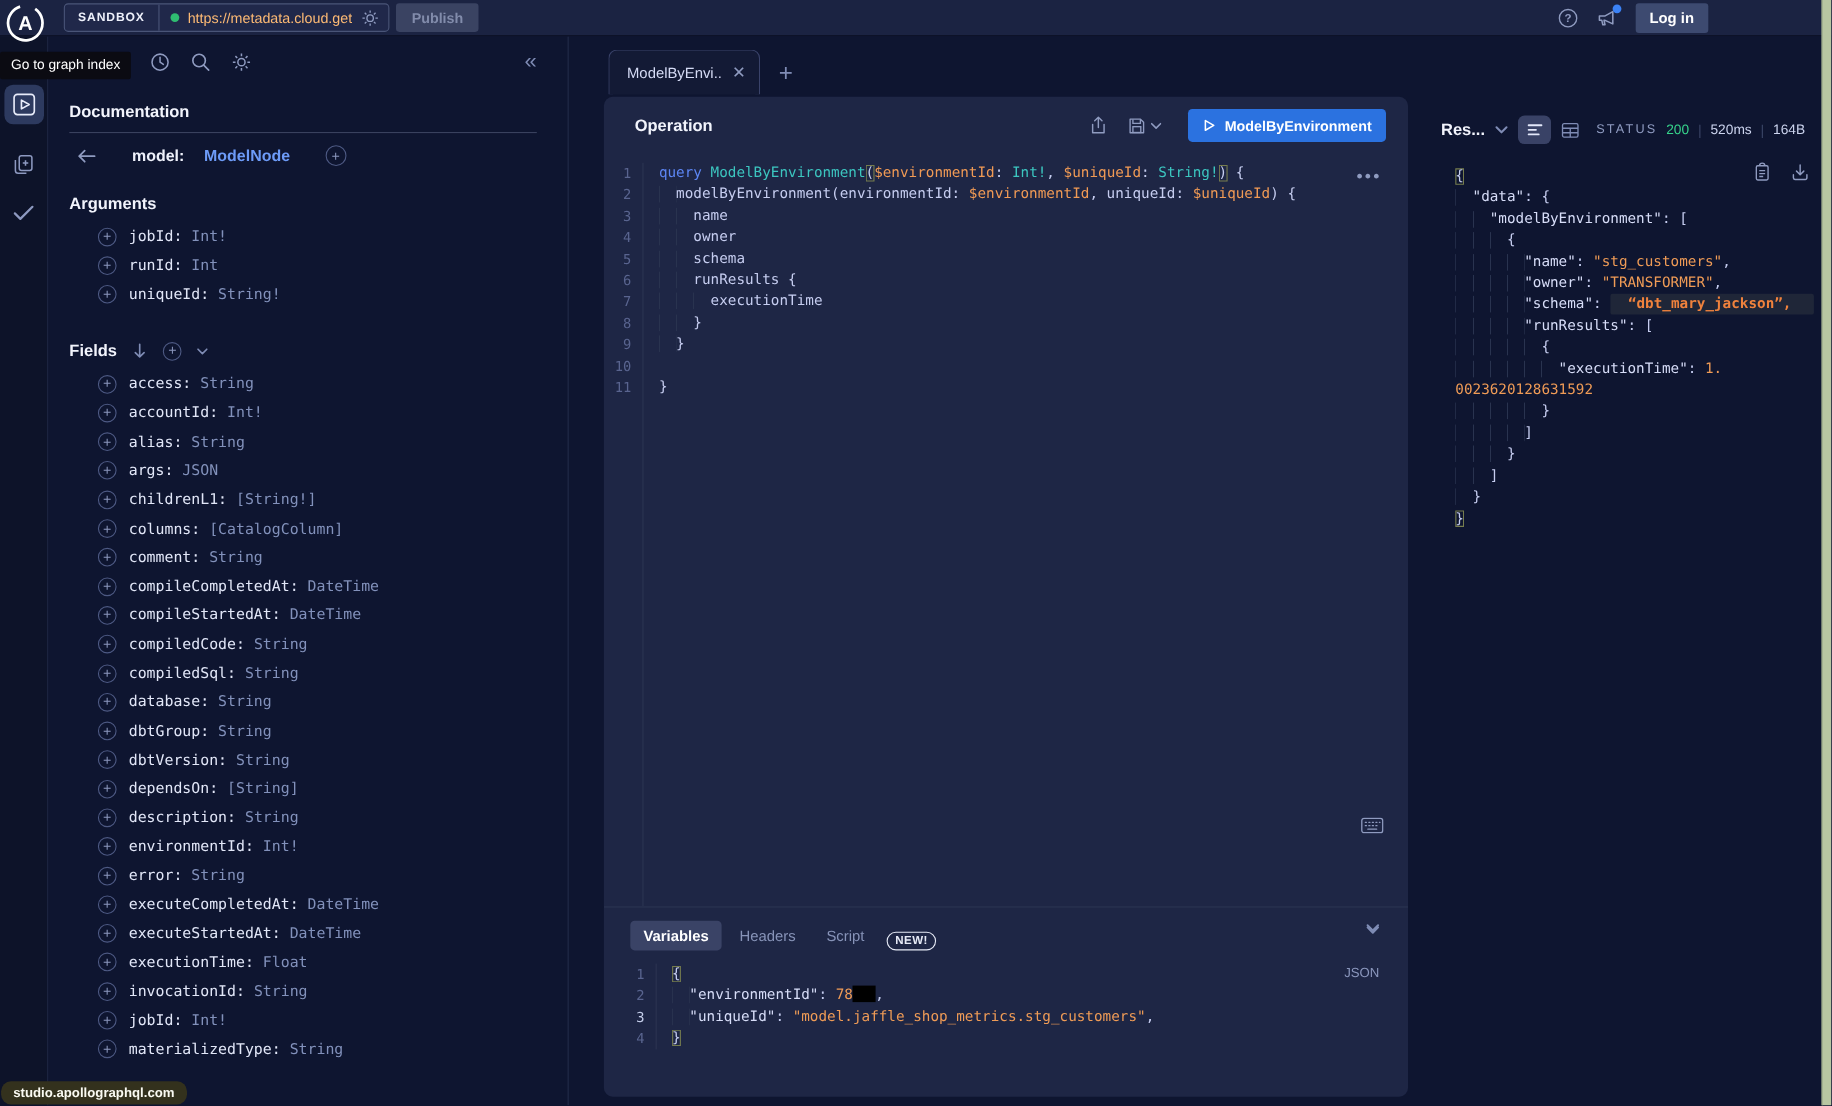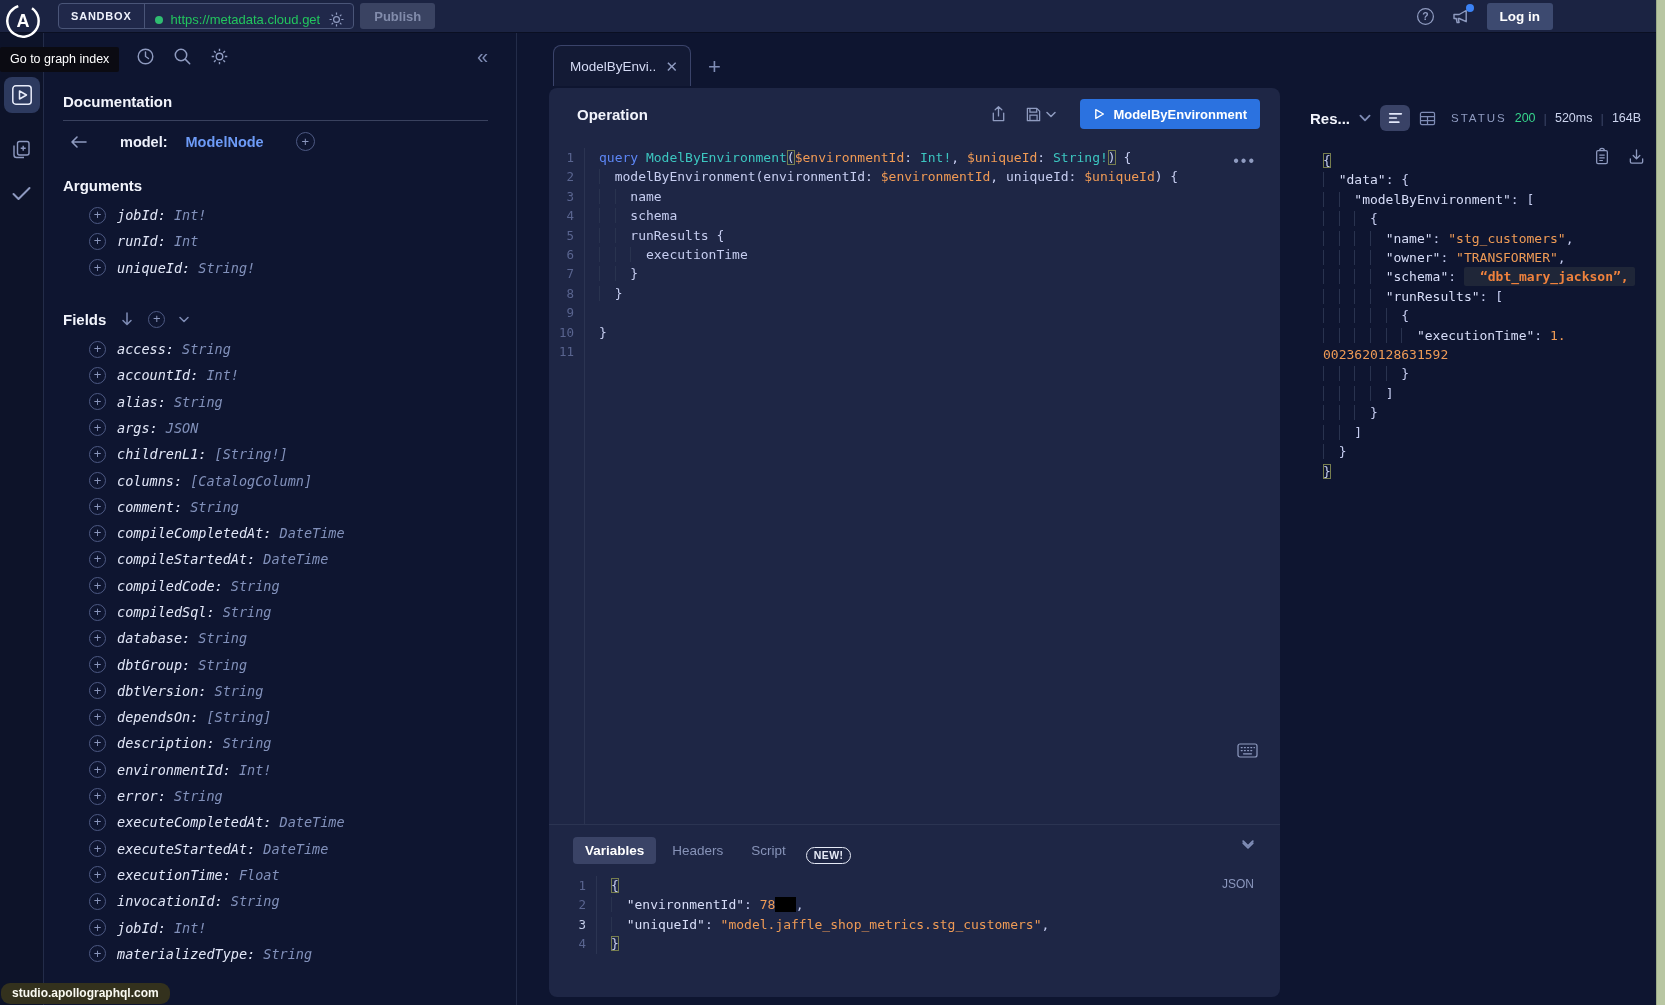--- a/index.html
+++ b/index.html
@@ -13,31 +13,31 @@
 
   
   .topbar {
     height:33px; background:#1b2342; display:flex; align-items:center;
     border-bottom:1px solid #0a0f22; position:relative; z-index:5;
   }
   .logo {
     position:absolute; left:4px; top:2px; width:38px; height:38px; z-index:6;
   }
   .url-group {
-    margin-left:58px; height:26px; display:flex; align-items:flex-end;
+    margin-left:58px; height:26px; display:flex; align-items:center;
     border:1px solid #4a5578; border-radius:4px; background:#20284a; overflow:hidden;
   }
   .sandbox-chip {
     height:100%; display:flex; align-items:center; padding:0 12px;
     border-right:1px solid #4a5578; font-size:11px; font-weight:bold;
     letter-spacing:.8px; color:#eef1fb;
   }
   .url-box { display:flex; align-items:center; gap:8px; padding:0 8px 0 10px; }
   .dot-green { width:8px; height:8px; border-radius:50%; background:#2fbc71; }
-  .url-text { font-size:13px; color:#22c55e; max-width:150px; white-space:nowrap; overflow:hidden; }
+  .url-text { font-size:13px; color:#fdba74; max-width:150px; white-space:nowrap; overflow:hidden; }
   .icon-btn { display:inline-flex; align-items:center; justify-content:center; color:#8f9bc0; }
   .publish-btn {
     margin-left:6px; height:26px; padding:0 14px; border-radius:3px;
     background:#3a4362; color:#828cab; font-size:13px; font-weight:bold;
     display:flex; align-items:center;
   }
   .topbar-right { margin-left:auto; margin-right:112px; display:flex; align-items:center; gap:16px; }
   .megaphone-wrap { position:relative; }
   .dot-blue { position:absolute; top:-3px; right:-3px; width:8px; height:8px; border-radius:50%; background:#3b82f6; }
   .login-btn {
@@ -77,21 +77,21 @@
     width:17px; height:17px; border:1.2px solid #4d5983; border-radius:50%;
     color:#8b97bd; font-size:13px; line-height:14px; display:inline-flex;
     align-items:center; justify-content:center; flex:none;
   }
   .section-title { font-size:15px; font-weight:bold; color:#f2f4fc; margin-top:26px; }
   .fields-head { display:flex; align-items:center; gap:14px; margin-top:30px; }
   .fields-head .section-title { margin-top:0; }
   .chev-sm { color:#7f8cb5; display:flex; }
   .doc-list { margin-top:8px; }
   .doc-row { display:flex; align-items:center; gap:11px; padding-left:26px; height:26.3px; }
-  .doc-text { font-family:"DejaVu Sans Mono",monospace; font-size:13.5px; white-space:pre;font-style:italic; }
+  .doc-text { font-family:"DejaVu Sans Mono",monospace; font-size:13.5px; white-space:pre; }
   .doc-fname { color:#e2e7f8; }
   .doc-ftype { color:#8291bb; }
 
   
   .center { width:778px; flex:none; padding-left:32px; display:flex; flex-direction:column; }
   .tabrow { margin-top:12px; height:41px; display:flex; align-items:flex-end; }
   .tab {
     width:138px; height:41px; margin-left:4px; border:1px solid #3a436a; border-bottom:none;
     border-radius:8px 8px 0 0; background:#131a35; display:flex; align-items:center;
     padding:0 12px 0 16px; gap:8px;
@@ -122,21 +122,21 @@
   .tk-kw   { color:#5d86f5; }
   .tk-name { color:#3cc6c0; }
   .tk-type { color:#3cc6c0; }
   .tk-var  { color:#f09a55; }
   .tk-p    { color:#c6cdf0; }
   .tk-f    { color:#c6cdf0; }
   .tk-key  { color:#d7ddf8; }
   .tk-str  { color:#ef9b56; }
   .tk-num  { color:#ef9b56; }
   .tk-brkt { color:#c6cdf0; box-shadow:inset 0 0 0 1px #767d4e; }
-  .tk-hl   { background:#1f2638; color:#f0823d; font-weight:bold; padding:2px 6px 2px 16px; border-radius:2px; }
+  .tk-hl   { background:#1f2638; color:#f0823d; font-weight:bold; padding:2px 20px 2px 16px; border-radius:2px; }
   .tk-redact { display:inline-block; width:2.6ch; height:15px; background:#000; vertical-align:middle; margin-bottom:2px; }
   .tk-ind  { background-image:repeating-linear-gradient(to right,#29334f 0,#29334f 1px,transparent 1px,transparent 2ch); }
   .more-menu { position:absolute; top:12px; right:24px; color:#8f9bc0; font-size:16px; letter-spacing:2px; }
   .kbd-ic { position:absolute; bottom:66px; right:22px; color:#8f9bc0; display:flex; }
 
   .card-divider { height:1px; flex:none; background:#2b3452; }
 
   
   .vars { height:172px; flex:none; padding:12px 24px 0 24px; position:relative; }
   .vars-tabs { display:flex; align-items:flex-end; gap:4px; }
@@ -465,20 +465,21 @@
             <div class="gl">7</div>
             <div class="gl">8</div>
             <div class="gl">9</div>
             <div class="gl">10</div>
             <div class="gl">11</div>
           </div>
         <div class="codecol">
             <div class="cl"><span class="tk-kw">query </span><span class="tk-name">ModelByEnvironment</span><span class="tk-brkt">(</span><span class="tk-var">$environmentId</span><span class="tk-p">: </span><span class="tk-type">Int!</span><span class="tk-p">, </span><span class="tk-var">$uniqueId</span><span class="tk-p">: </span><span class="tk-type">String!</span><span class="tk-brkt">)</span><span class="tk-p"> {</span></div>
             <div class="cl"><span class="tk-ind">  </span><span class="tk-f">modelByEnvironment(environmentId: </span><span class="tk-var">$environmentId</span><span class="tk-f">, uniqueId: </span><span class="tk-var">$uniqueId</span><span class="tk-f">) {</span></div>
             <div class="cl"><span class="tk-ind">    </span><span class="tk-f">name</span></div>
+            <div class="cl"><span class="tk-ind">    </span><span class="tk-f">owner</span></div>
             <div class="cl"><span class="tk-ind">    </span><span class="tk-f">schema</span></div>
             <div class="cl"><span class="tk-ind">    </span><span class="tk-f">runResults {</span></div>
             <div class="cl"><span class="tk-ind">      </span><span class="tk-f">executionTime</span></div>
             <div class="cl"><span class="tk-ind">    </span><span class="tk-f">}</span></div>
             <div class="cl"><span class="tk-ind">  </span><span class="tk-f">}</span></div>
             <div class="cl">&nbsp;</div>
             <div class="cl"><span class="tk-p">}</span></div>
           </div>
         <span class="more-menu">•••</span>
         <span class="kbd-ic">

